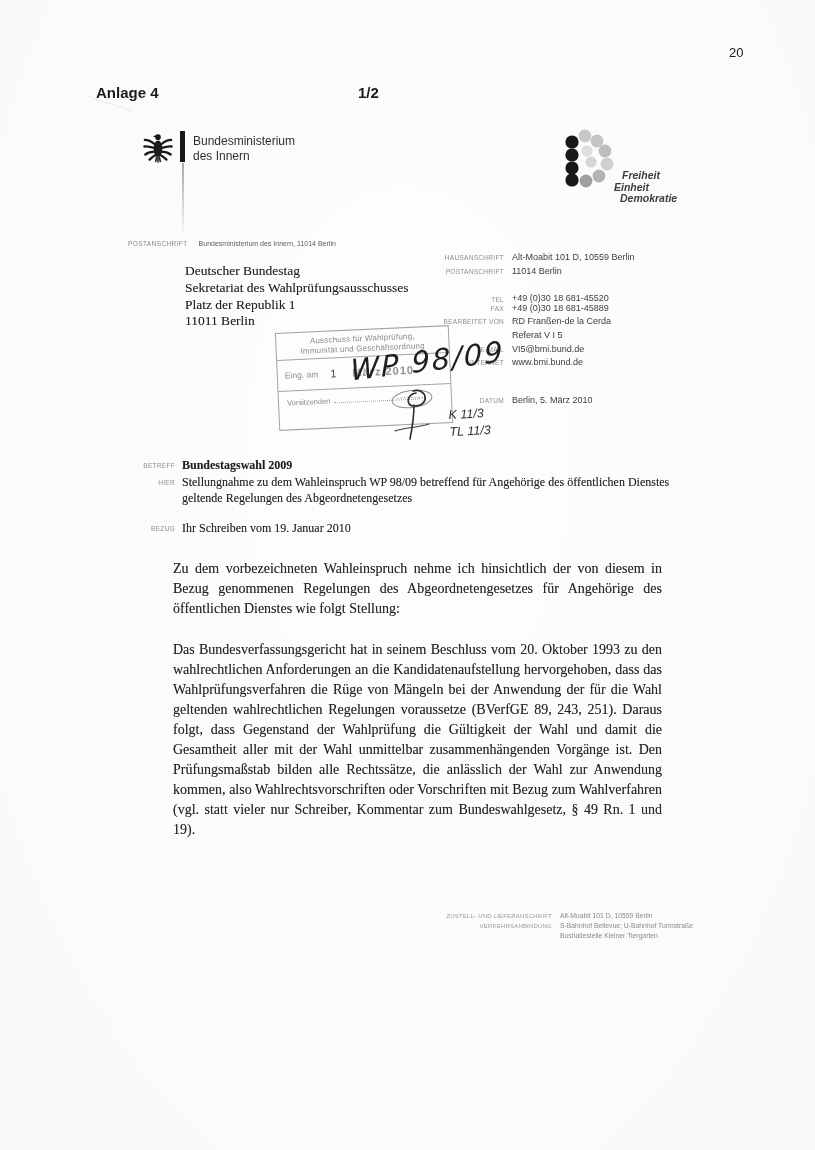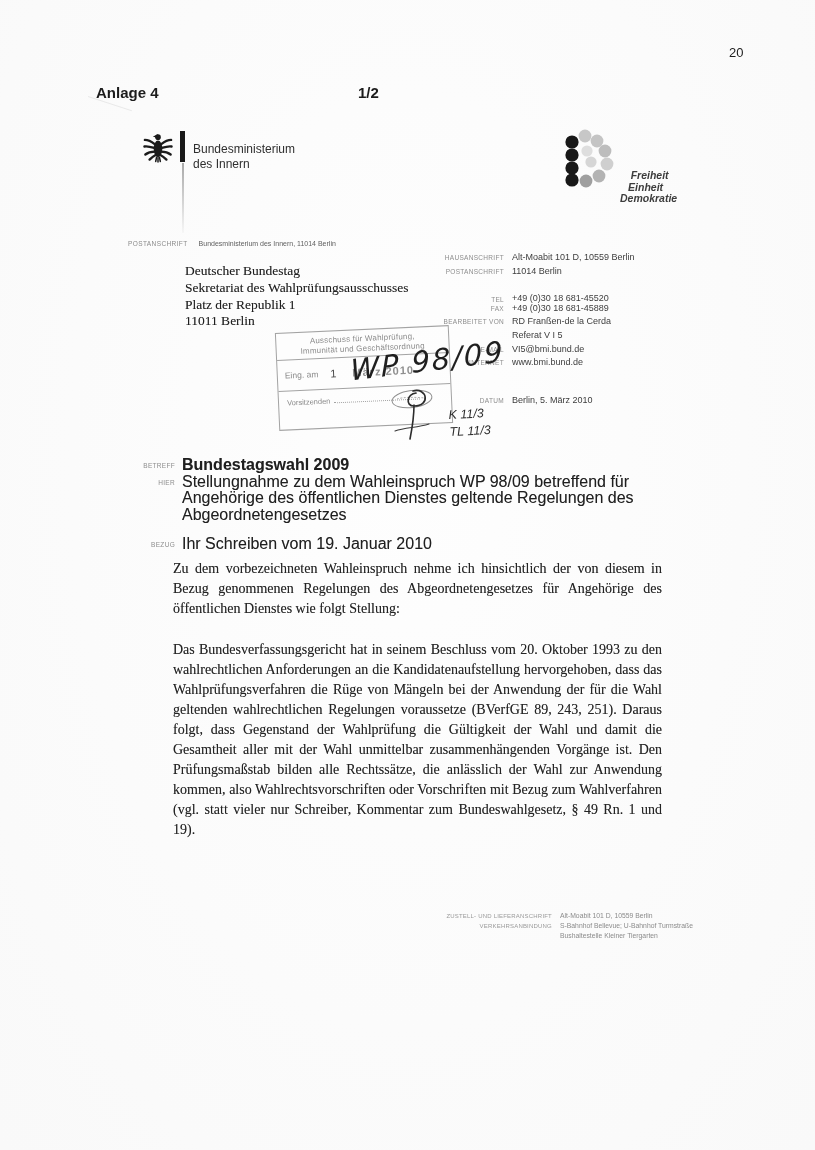--- a/index.html
+++ b/index.html
@@ -16,29 +16,29 @@
   .abs{position:absolute;}
 
   
   .page-number{left:729px;top:45px;font-size:13px;color:#1c1c1c;}
   .annex{left:96px;top:84px;font-size:15px;font-weight:bold;color:#1c1c1c;}
   .page-indicator{left:358px;top:84px;font-size:15px;font-weight:bold;color:#1c1c1c;}
 
   
   .ministry-logo{left:143px;top:130px;display:flex;align-items:flex-start;}
   .logo-bar{width:5px;height:31px;background:#191919;margin-left:7px;margin-top:1px;}
-  .ministry-name{margin-left:8px;margin-top:12px;font-size:12px;line-height:14.5px;color:#2f2f2f;}
+  .ministry-name{margin-left:8px;margin-top:4px;font-size:12px;line-height:14.5px;color:#2f2f2f;}
   .scan-vline{left:182px;top:163px;width:1.5px;height:70px;
     background:linear-gradient(rgba(0,0,0,0.33),rgba(0,0,0,0.02));}
   .scan-smudge{left:86px;top:103px;width:46px;height:6px;border-top:1px solid rgba(0,0,0,0.07);transform:rotate(18deg);}
 
   
   .unity-logo{left:556px;top:126px;width:170px;height:88px;}
   .unity-text{position:absolute;left:52px;top:44px;font-style:italic;font-weight:bold;
-    font-size:10.5px;line-height:11.6px;color:#3c3c3c;white-space:nowrap;text-align:center;}
+    font-size:10.5px;line-height:11.6px;color:#3c3c3c;white-space:nowrap;}
   .unity-text .l1{margin-left:14px;}
   .unity-text .l2{margin-left:6px;}
   .unity-text .l3{margin-left:12px;}
 
   
   .sender-line{left:128px;top:240px;display:flex;gap:11px;align-items:baseline;}
   .tiny-label{font-size:6.5px;color:#8a8a8a;letter-spacing:0.4px;}
   .sender-line .val{font-size:7px;color:#5f5f5f;}
 
   
@@ -70,21 +70,21 @@
     transform:rotate(-7deg) skewX(-6deg);font-family:"DejaVu Sans",sans-serif;}
   .paraph{left:385px;top:386px;}
   .hand-notes{left:449px;top:406px;font-size:12.5px;font-style:italic;color:#2e2e2e;
     transform:rotate(-3deg);line-height:16.5px;white-space:nowrap;}
 
   
   .subject{left:118px;top:457px;width:556px;}
   .srow{display:flex;}
   .slabel{width:64px;text-align:right;padding-right:7px;padding-top:5px;box-sizing:border-box;flex:none;
     font-size:6.5px;color:#8d8d8d;letter-spacing:0.3px;}
-  .svalue{font-family:Liberation Sans, sans-serif;font-size:16px;line-height:16.5px;
+  .svalue{font-family:Liberation Serif, serif;font-size:12px;line-height:16.5px;
     color:#1f1f1f;text-shadow:0 0 0.3px rgba(50,50,50,0.4);}
   .bold{font-weight:bold;}
   .srow.bezug{margin-top:13px;}
 
   
   .letter-body{left:173px;top:559px;width:489px;
     font-family:"Liberation Serif","DejaVu Serif",serif;font-size:14px;line-height:20px;
     text-align:justify;color:#242424;text-shadow:0 0 0.35px rgba(50,50,50,0.45);}
   .letter-body p{margin:0;}
   .letter-body p + p{margin-top:21px;}

